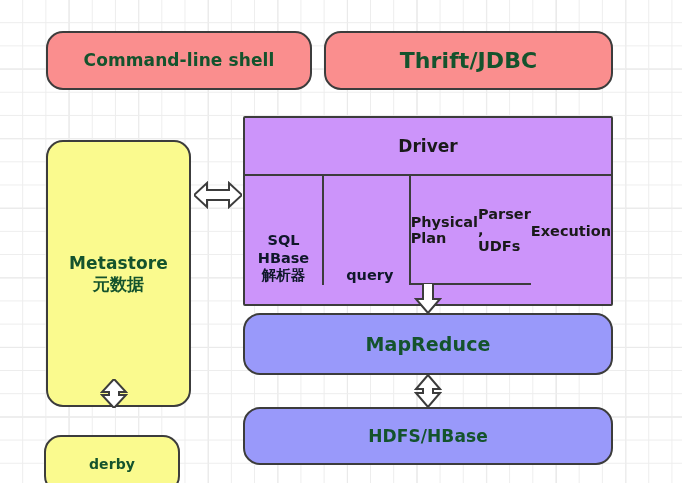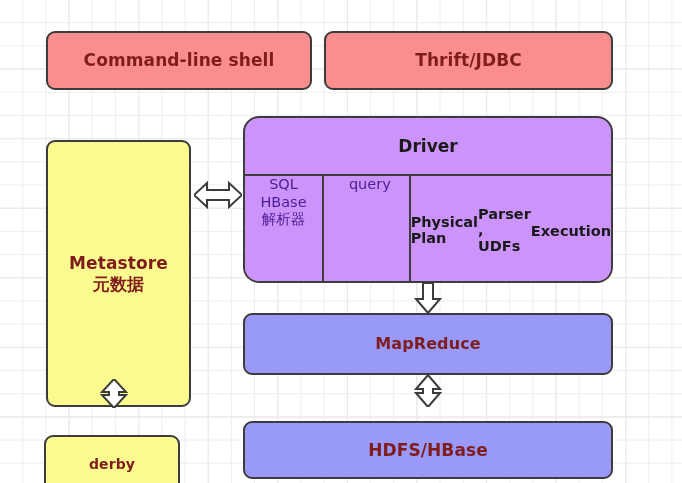--- a/index.html
+++ b/index.html
@@ -29,54 +29,54 @@
       23.2px 23.2px,
       69.6px 69.6px,
       69.6px 69.6px;
     background-position: -1px -1px, -1px -1px, -1px -1px, -1px -1px;
   }
 
   .node {
     position: absolute;
     box-sizing: border-box;
     border: 2.5px solid #3c3c3c;
-    border-radius: 9px;
+    border-radius: 17px;
     display: flex;
     align-items: center;
     justify-content: center;
     text-align: center;
-    color: #7f1d1d;
+    color: #14532d;
     font-weight: bold;
     line-height: 1.18;
     letter-spacing: 0.1px;
   }
 
   .pink   { background: #fa8e8e; }
   .yellow { background: #fafa8e; margin-top: 28px; }
   .purple { background: #cc94fa; }
   .blue   { background: #9999fa; }
 
   
   #cli-node   { left: 46px;  top: 31px;  width: 266px; height: 59px; font-size: 17px; }
-  #thrift-node{ left: 324px; top: 31px;  width: 289px; height: 59px; font-size: 17px; }
+  #thrift-node{ left: 324px; top: 31px;  width: 289px; height: 59px; font-size: 22px; }
 
   
   #metastore-node { left: 46px; top: 112px; width: 145px; height: 267px; font-size: 17px; }
   #derby-node     { left: 44px; top: 407px; width: 136px; height: 58px; font-size: 14px; }
 
   
   #driver-group {
     position: absolute;
     left: 243px;
     top: 116px;
     width: 370px;
-    height: 167px;
+    height: 190px;
     box-sizing: border-box;
     border: 2.5px solid #3c3c3c;
-    border-radius: 16px;
+    border-radius: 2px;
     background: #cc94fa;
     overflow: hidden;
   }
   #driver-header {
     position: absolute;
     left: 0; top: 0;
     width: 100%;
     height: 58px;
     box-sizing: border-box;
     border-bottom: 2.5px solid #3c3c3c;
@@ -90,26 +90,26 @@
   #driver-body {
     position: absolute;
     left: 0; top: 58px;
     width: 100%;
     height: 109px;
     display: flex;
   }
   .driver-cell {
     box-sizing: border-box;
     display: flex;
-    align-items: flex-start;
+    align-items: flex-end;
     justify-content: center;
     text-align: center;
     font-size: 14.5px;
-    font-weight: normal;
-    color: #4c1d95;
+    font-weight: bold;
+    color: #0f172a;
     line-height: 1.22;
   }
   #sql-parser-cell { width: 113px; border-right: 2.5px solid #3c3c3c; }
   #query-opt-cell  { width: 114px; border-right: 2.5px solid #3c3c3c; margin-left: 7px; }
   #right-stack {
     flex: 1;
     display: flex;
   }
   .stack-cell {
     flex: 1;
@@ -117,22 +117,22 @@
     display: flex;
     align-items: center;
     justify-content: center;
     font-size: 14.5px;
     font-weight: bold;
     color: #1a1a1a;
   }
   .stack-cell.divided { border-bottom: 2.5px solid #3c3c3c; }
 
   
-  #mapreduce-node { left: 243px; top: 313px; width: 370px; height: 62px; font-size: 16px; }
-  #hdfs-node      { left: 243px; top: 421px; width: 370px; height: 58px; font-size: 17px; }
+  #mapreduce-node { left: 243px; top: 313px; width: 370px; height: 62px; font-size: 19px; }
+  #hdfs-node      { left: 243px; top: 407px; width: 370px; height: 58px; font-size: 17px; }
 
   
   .arrow { position: absolute; }
 
   #arrow-metastore-driver { left: 194px; top: 181px; width: 48px; height: 28px; }
   #arrow-metastore-derby  { left: 100px; top: 379px; width: 28px; height: 29px; }
   #arrow-driver-mapreduce { left: 414px; top: 283px; width: 28px; height: 30px; }
   #arrow-mapreduce-hdfs   { left: 414px; top: 375px; width: 28px; height: 32px; }
 
   .cjk { font-family: "DejaVu Sans", "Liberation Sans", sans-serif; }

